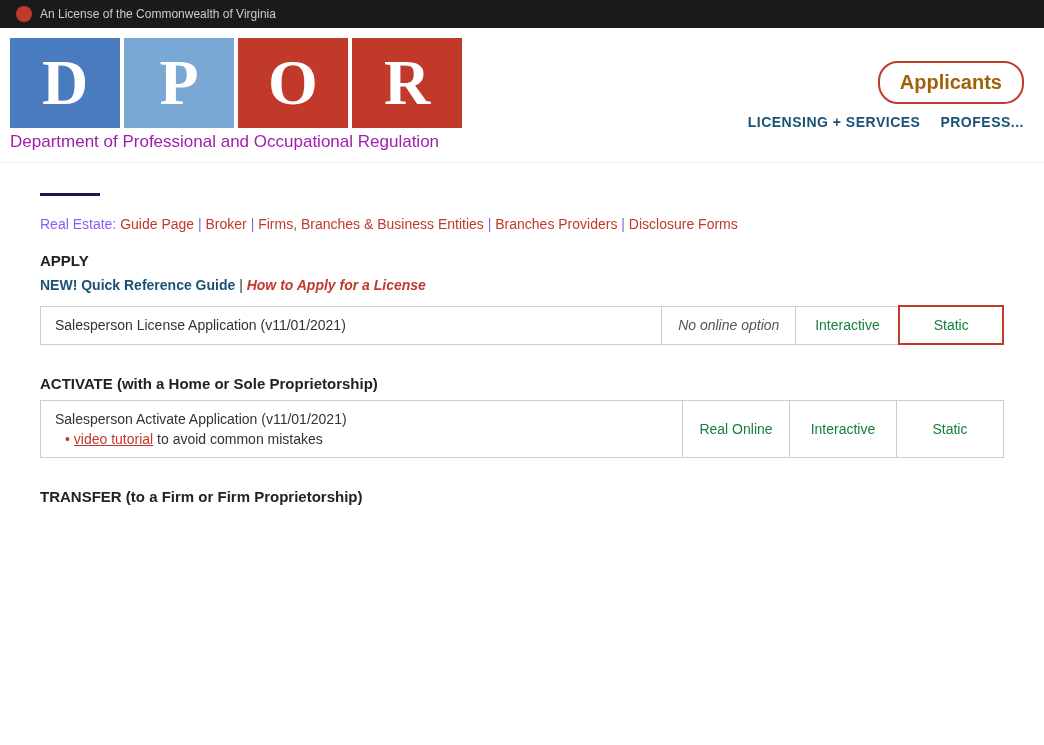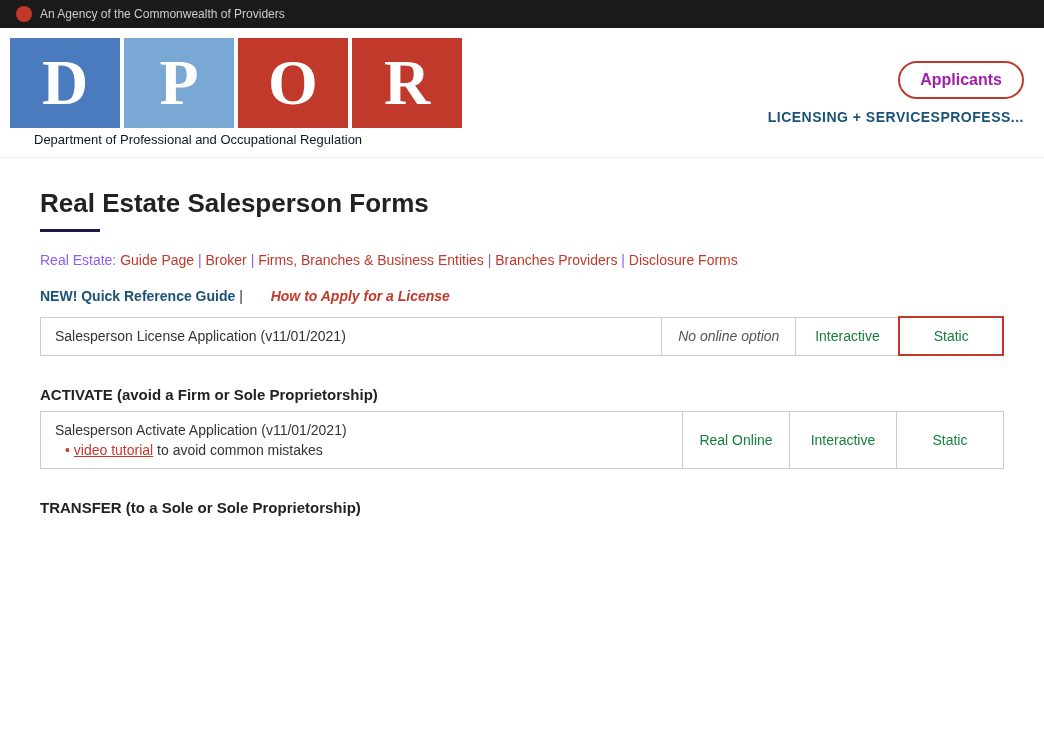--- a/index.html
+++ b/index.html
@@ -50,42 +50,42 @@
       font-size: 64px;
       font-weight: bold;
       color: white;
       font-family: Georgia, serif;
     }
     .logo-d { background: #4a7bbf; }
     .logo-p { background: #7aa8d4; }
     .logo-o { background: #c0392b; }
     .logo-r { background: #c0392b; }
     .logo-subtitle {
-      font-size: 13px;
-      color: #0f172a;
-      margin-left: 24px;
+      font-size: 17px;
+      color: #a21caf;
     }
     .header-right {
       display: flex;
       flex-direction: column;
       align-items: flex-end;
       gap: 10px;
     }
     .applicants-btn {
       border: 2px solid #c0392b;
-      color: #a21caf;
+      color: #a16207;
       background: white;
       border-radius: 20px;
       padding: 8px 20px;
-      font-size: 16px;
+      font-size: 20px;
       font-weight: bold;
       cursor: pointer;
     }
     .nav-links {
       display: flex;
+      gap: 20px;
     }
     .nav-link {
       color: #1a5276;
       font-weight: bold;
       font-size: 14px;
       text-decoration: none;
       letter-spacing: 0.5px;
     }
 
     
@@ -187,21 +187,21 @@
     }
     .sub-bullet a {
       color: #c0392b;
     }
   </style>
 </head>
 <body>
 
 <div class="top-bar">
   <span class="top-bar-icon"></span>
-  <span>An Agency of the Commonwealth of Providers</span>
+  <span>An License of the Commonwealth of Virginia</span>
 </div>
 
 <div class="header">
   <div class="logo-area">
     <div class="logo-blocks">
       <div class="logo-d">D</div>
       <div class="logo-p">P</div>
       <div class="logo-o">O</div>
       <div class="logo-r">R</div>
     </div>
@@ -210,61 +210,61 @@
   <div class="header-right">
     <button class="applicants-btn">Applicants</button>
     <div class="nav-links">
       <a class="nav-link">LICENSING + SERVICES</a>
       <a class="nav-link">PROFESS...</a>
     </div>
   </div>
 </div>
 
 <div class="main-content">
-  <h1 class="page-title">Real Estate Salesperson Forms</h1>
   <div class="title-underline"></div>
 
   <div class="breadcrumb">
     <span>Real Estate:</span>
     <a href="#"> Guide Page</a>
     <span> | </span>
     <a href="#">Broker</a>
     <span> | </span>
     <a href="#">Firms, Branches &amp; Business Entities</a>
     <span> | </span>
     <a href="#">Branches Providers</a>
     <span> | </span>
     <a href="#">Disclosure Forms</a>
   </div>
 
+  <div class="section-heading">APPLY</div>
   <div class="quick-links">
     <a href="#" class=""><strong>NEW! Quick Reference Guide</strong></a>
     <span> | </span>
-    <a href="#" class="italic" style="font-style:italic; color:#c0392b; font-weight:bold;margin-left:24px;">How to Apply for a License</a>
+    <a href="#" class="italic" style="font-style:italic; color:#c0392b; font-weight:bold;">How to Apply for a License</a>
   </div>
   <table class="forms-table">
     <tbody>
       <tr>
         <td class="form-name-cell">
           <span>Salesperson License Application (v11/01/2021)</span>
         </td>
         <td class="online-cell">
           <span>No online option</span>
         </td>
         <td class="link-cell">
           <a href="#">Interactive</a>
         </td>
         <td class="link-cell highlighted">
           <a href="#">Static</a>
         </td>
       </tr>
     </tbody>
   </table>
 
-  <div class="section-heading">ACTIVATE (avoid a Firm or Sole Proprietorship)</div>
+  <div class="section-heading">ACTIVATE (with a Home or Sole Proprietorship)</div>
   <table class="forms-table">
     <tbody>
       <tr>
         <td class="form-name-cell">
           <span>Salesperson Activate Application (v11/01/2021)</span>
           <ul class="sub-bullet">
             <li>
               <a href="#">video tutorial</a><span> to avoid common mistakes</span>
             </li>
           </ul>
@@ -275,14 +275,14 @@
         <td class="link-cell">
           <a href="#">Interactive</a>
         </td>
         <td class="link-cell">
           <a href="#">Static</a>
         </td>
       </tr>
     </tbody>
   </table>
 
-  <div class="section-heading">TRANSFER (to a Sole or Sole Proprietorship)</div>
+  <div class="section-heading">TRANSFER (to a Firm or Firm Proprietorship)</div>
 </div>
 
 </body></html>

